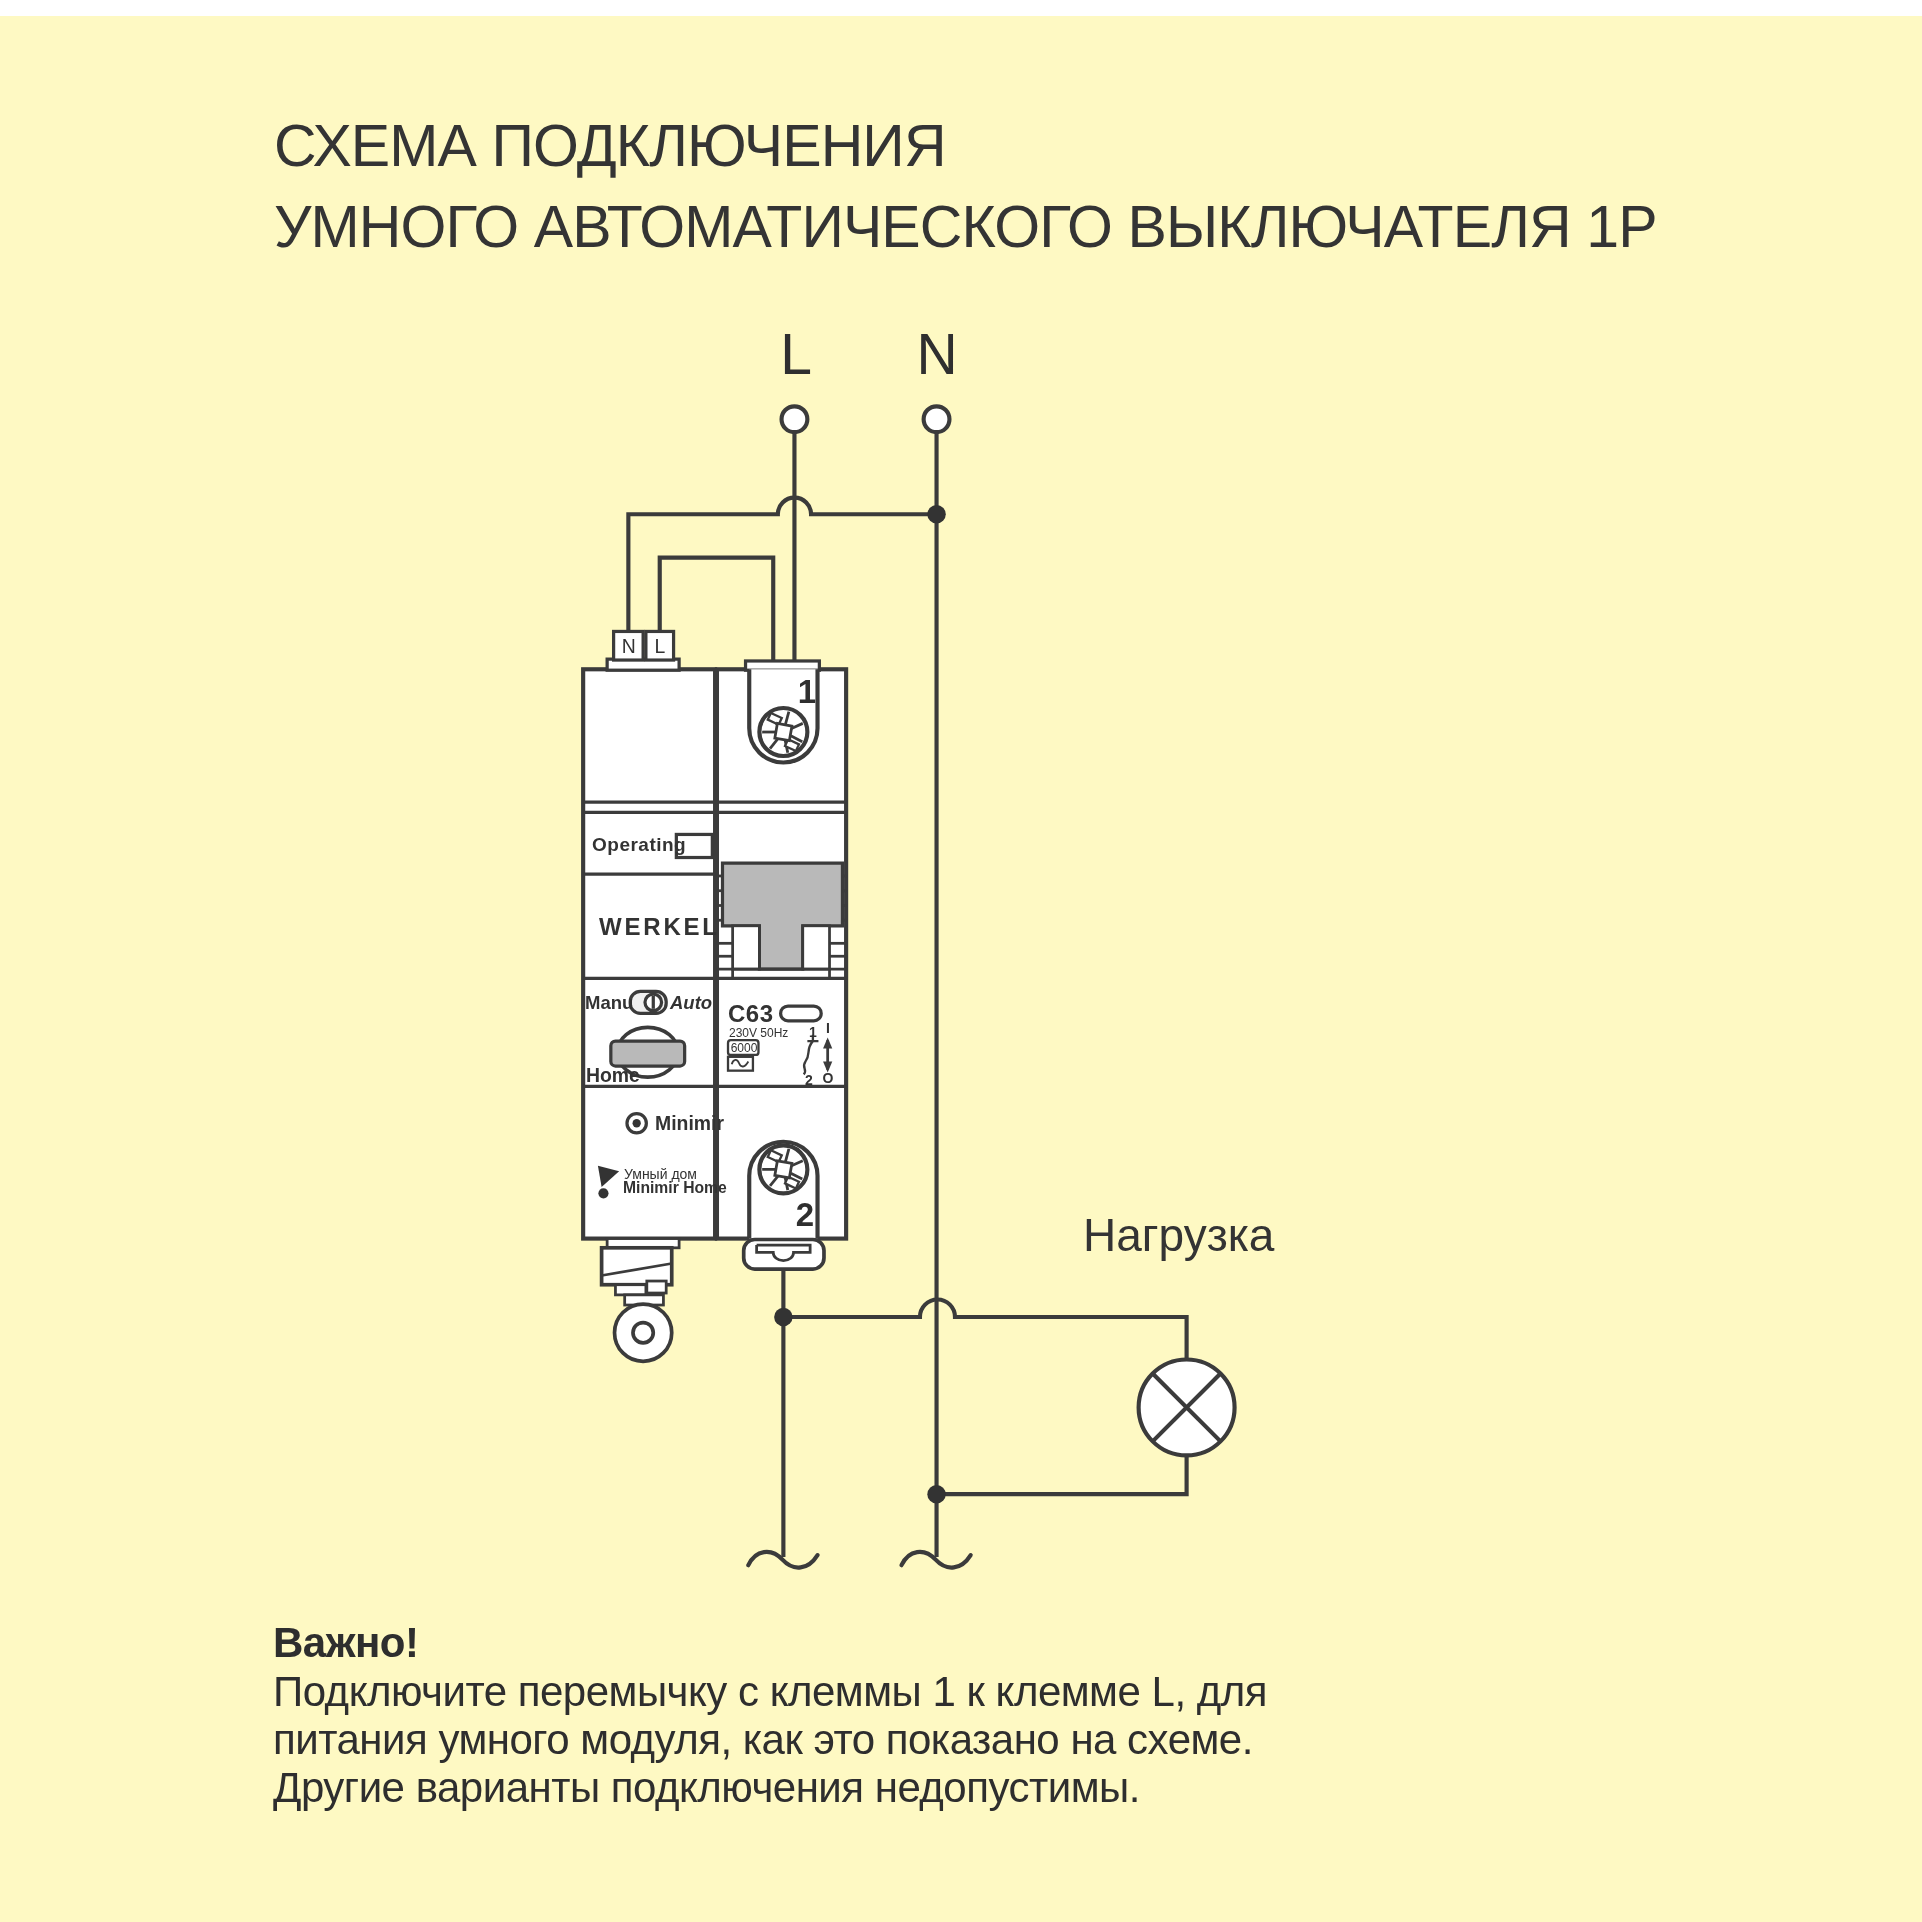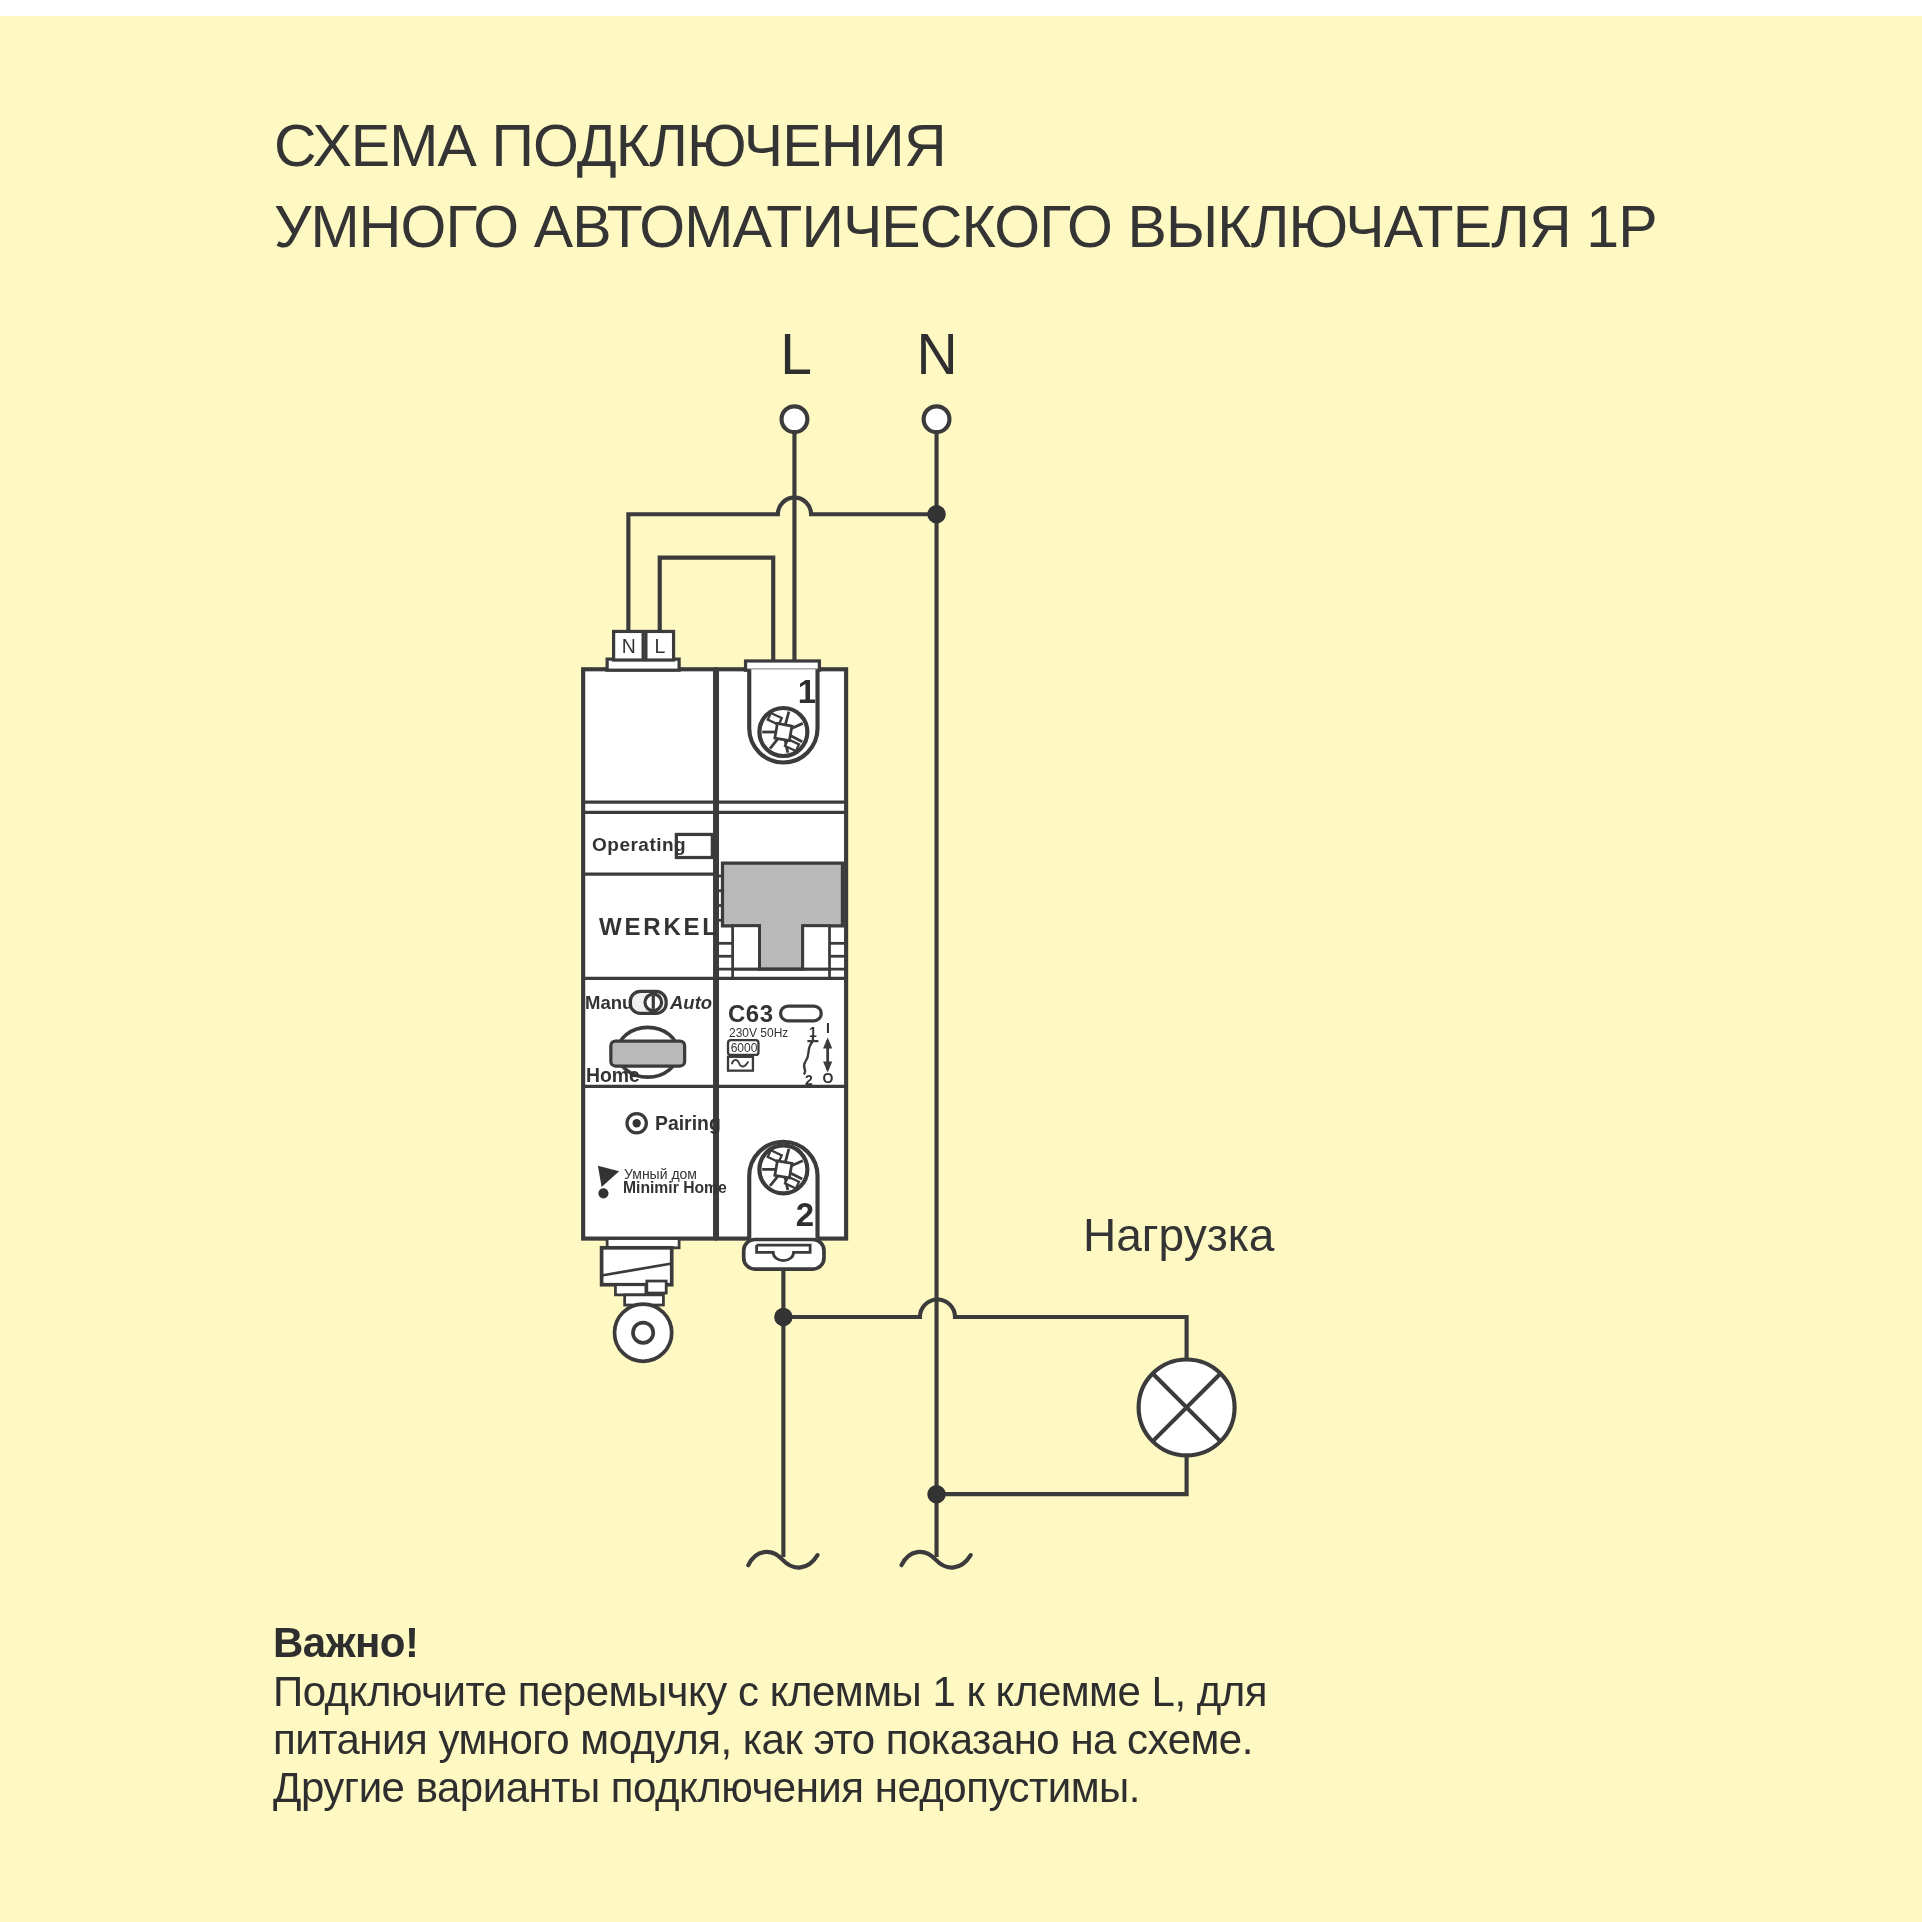--- a/index.html
+++ b/index.html
@@ -193,21 +193,21 @@
 
   <div class="t termnum" style="left:807px;top:657px;">1</div>
   <div class="t termnum" style="left:805px;top:1180px;">2</div>
 
   <div class="t devbold" style="left:592px;top:818px;font-size:19px;letter-spacing:0.5px;">Operating</div>
   <div class="t devbold" style="left:599px;top:897px;font-size:24px;letter-spacing:2.8px;">WERKEL</div>
 
   <div class="t devbold" style="left:585px;top:976px;font-size:18.5px;">Manu</div>
   <div class="t devbold" style="left:670px;top:976px;font-size:18.5px;font-style:italic;">Auto</div>
   <div class="t devbold" style="left:586px;top:1048px;font-size:19.4px;">Home</div>
-  <div class="t devbold" style="left:655px;top:1096px;font-size:19.4px;">Pairing</div>
+  <div class="t devbold" style="left:655px;top:1096px;font-size:19.4px;">Minimir</div>
 
   <div class="t" style="left:624px;top:1150px;font-size:14px;font-weight:500;color:#333;">Умный дом</div>
   <div class="t devbold" style="left:623px;top:1163px;font-size:15.7px;">Minimir Home</div>
 
   <div class="t devbold" style="left:728px;top:984px;font-size:24px;letter-spacing:0.5px;">C63</div>
   <div class="t" style="left:729px;top:1010px;font-size:12px;font-weight:500;color:#333;">230V 50Hz</div>
   <div class="t center" style="left:744px;top:1025px;font-size:12px;font-weight:500;color:#333;">6000</div>
 
   <div class="t center" style="left:813px;top:1008px;font-size:14px;font-weight:600;color:#333;">1</div>
   <div class="t center" style="left:809px;top:1056px;font-size:14px;font-weight:600;color:#333;">2</div>

